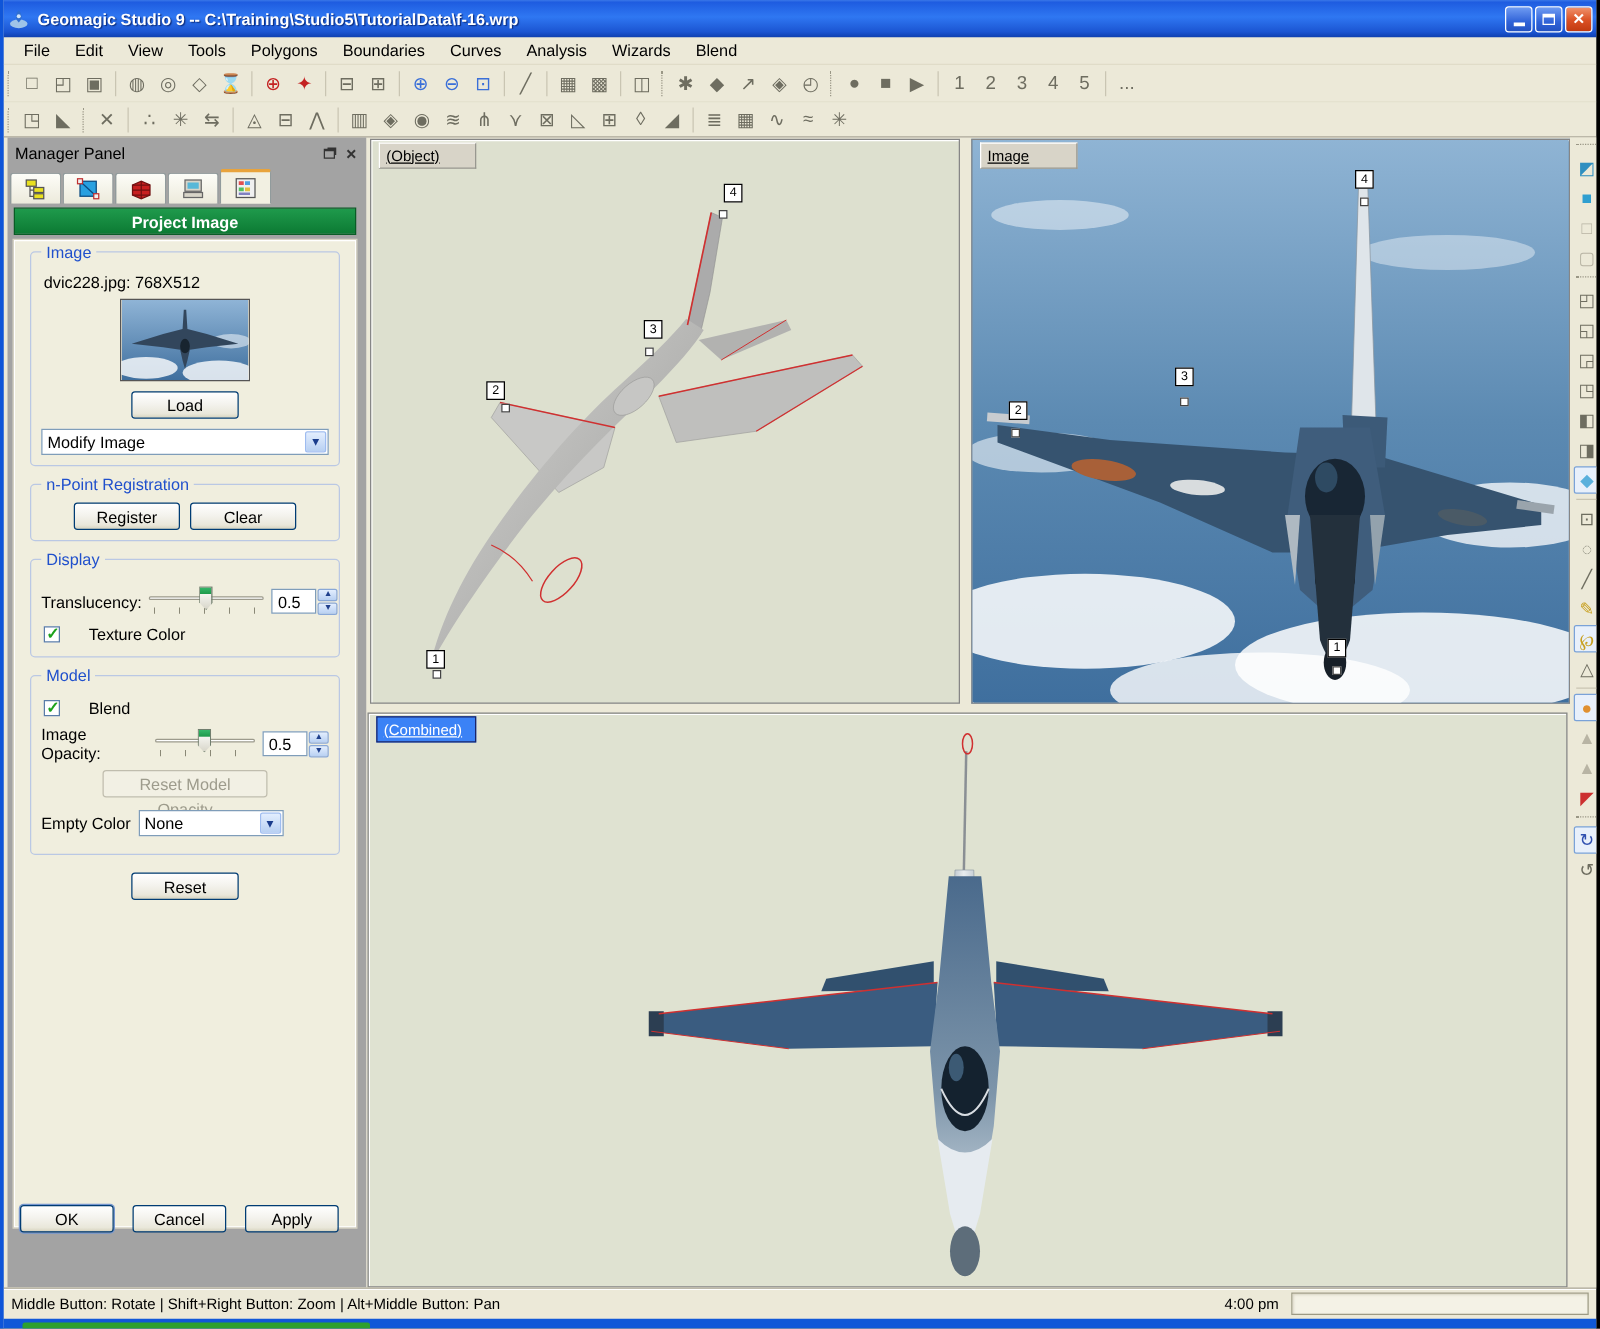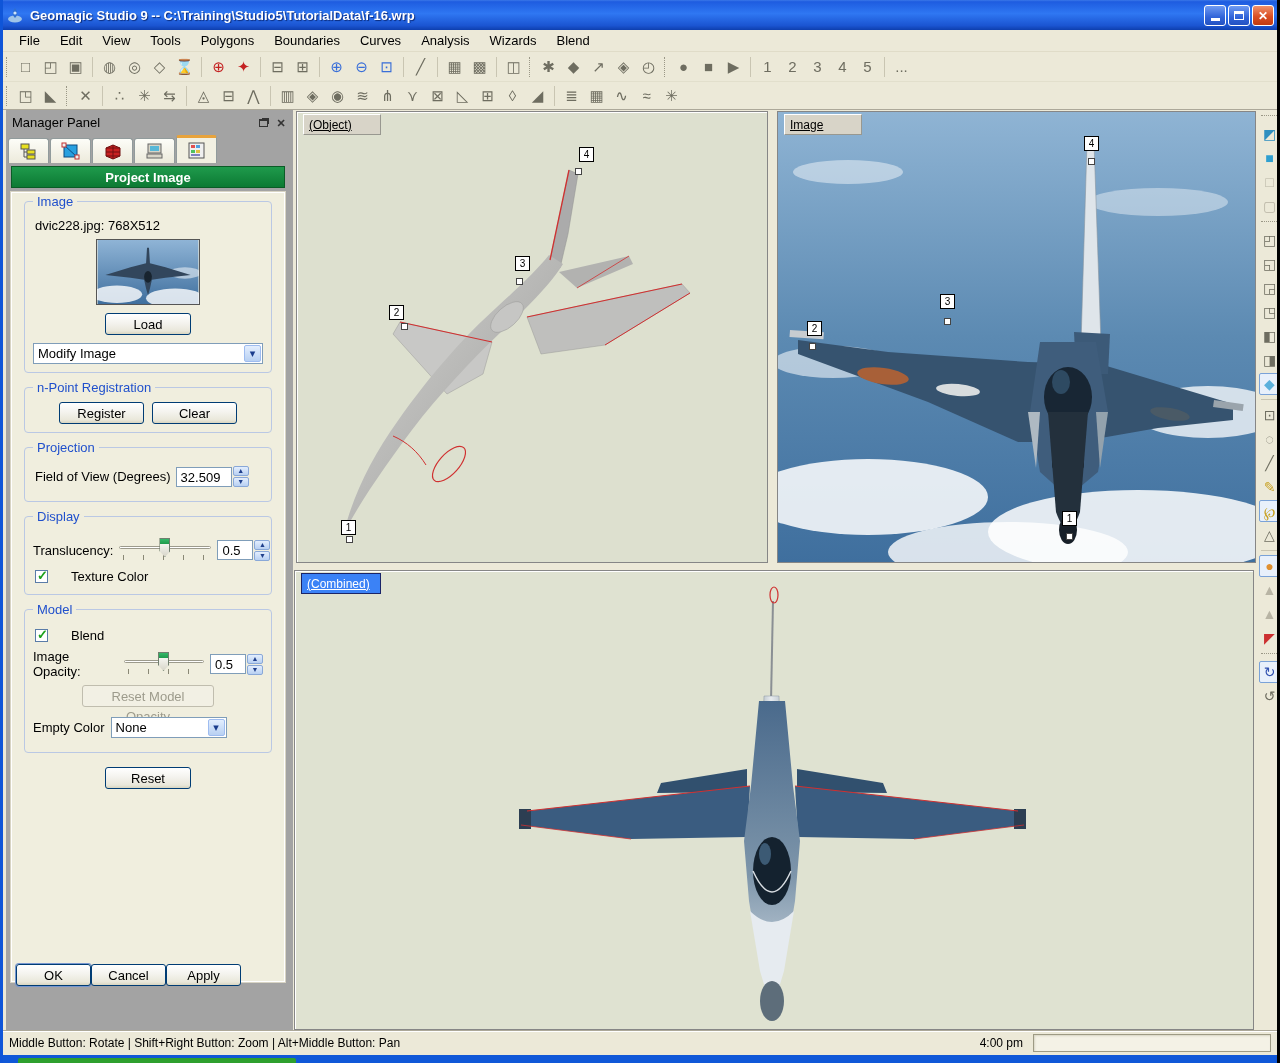--- a/index.html
+++ b/index.html
@@ -80,21 +80,21 @@
     border:1px solid #9c9a8c;border-radius:2px;}
   .slider .ticks{position:absolute;left:4px;right:4px;top:18px;height:5px;
     background:repeating-linear-gradient(90deg,#8a8876 0 1px,transparent 1px 20px);}
   .slider .thumb{position:absolute;top:1px;width:11px;height:19px;
     background:linear-gradient(180deg,#35b86a 0%,#1f9a4c 30%,#f4f4ef 32%,#d8d6ca 100%);
     border:1px solid #707e6e;clip-path:polygon(0 0,100% 0,100% 68%,50% 100%,0 68%);}
   .cbrow{display:flex;align-items:center;gap:23px;margin:4px 0 2px 2px;}
   .cb{width:13px;height:13px;border:1px solid #5a7ca8;background:#fff;position:relative;flex:0 0 auto;}
   .cb::after{content:"\2713";position:absolute;left:1px;top:-3px;color:#1ca11c;font-size:13px;font-weight:bold;}
   .inline-row{display:flex;align-items:center;gap:6px;margin:6px 0;}
-  .okrow{position:absolute;left:10px;bottom:44px;display:flex;}
+  .okrow{position:absolute;left:10px;bottom:44px;display:flex;gap:15px;}
   .okrow .xpbtn{width:75px;}
   .okrow .xpbtn.first{box-shadow:0 0 0 1px #7696cf;}
   
   .viewport{position:absolute;border:1px solid #868686;box-shadow:inset 1px 1px 0 #fff;}
   .vp-object{left:293px;top:111px;width:472px;height:452px;background:#dde0cf;}
   .vp-image{left:774px;top:111px;width:479px;height:452px;background:#6f9cc2;}
   .vp-combined{left:291px;top:570px;width:960px;height:460px;background:#dfe2d1;}
   .vp-label{position:absolute;left:6px;top:2px;height:21px;padding:0 10px 0 5px;font-size:12px;
     background:#d8d4c8;border:1px solid #989890;border-top-color:#fff;border-left-color:#fff;
     color:#000;display:flex;align-items:center;z-index:5;min-width:78px;text-decoration:underline;}
@@ -324,33 +324,20 @@
       </div>
 
       <div class="group" data-name="npoint-registration-group">
         <span class="legend" data-name="npoint-legend">n-Point Registration</span>
         <div class="btnrow">
           <button class="xpbtn" data-name="register-button">Register</button>
           <button class="xpbtn" data-name="clear-button">Clear</button>
         </div>
       </div>
 
-      <div class="group" data-name="projection-group">
-        <span class="legend" data-name="projection-legend">Projection</span>
-        <div class="fov-row">
-          <span data-name="fov-label">Field of View (Degrees)</span>
-          <span class="spin">
-            <span class="spin-val" data-name="fov-input">32.509</span>
-            <span class="spin-btns" data-name="fov-stepper">
-              <span class="spin-b" data-name="spin-up-icon">▲</span>
-              <span class="spin-b" data-name="spin-down-icon">▼</span>
-            </span>
-          </span>
-        </div>
-      </div>
 
       <div class="group" data-name="display-group">
         <span class="legend" data-name="display-legend">Display</span>
         <div class="inline-row">
           <span data-name="translucency-label">Translucency:</span>
           <span class="slider" data-name="translucency-slider">
             <span class="track"></span>
             <span class="ticks"></span>
             <span class="thumb" style="left:40px" data-name="translucency-slider-thumb"></span>
           </span>

